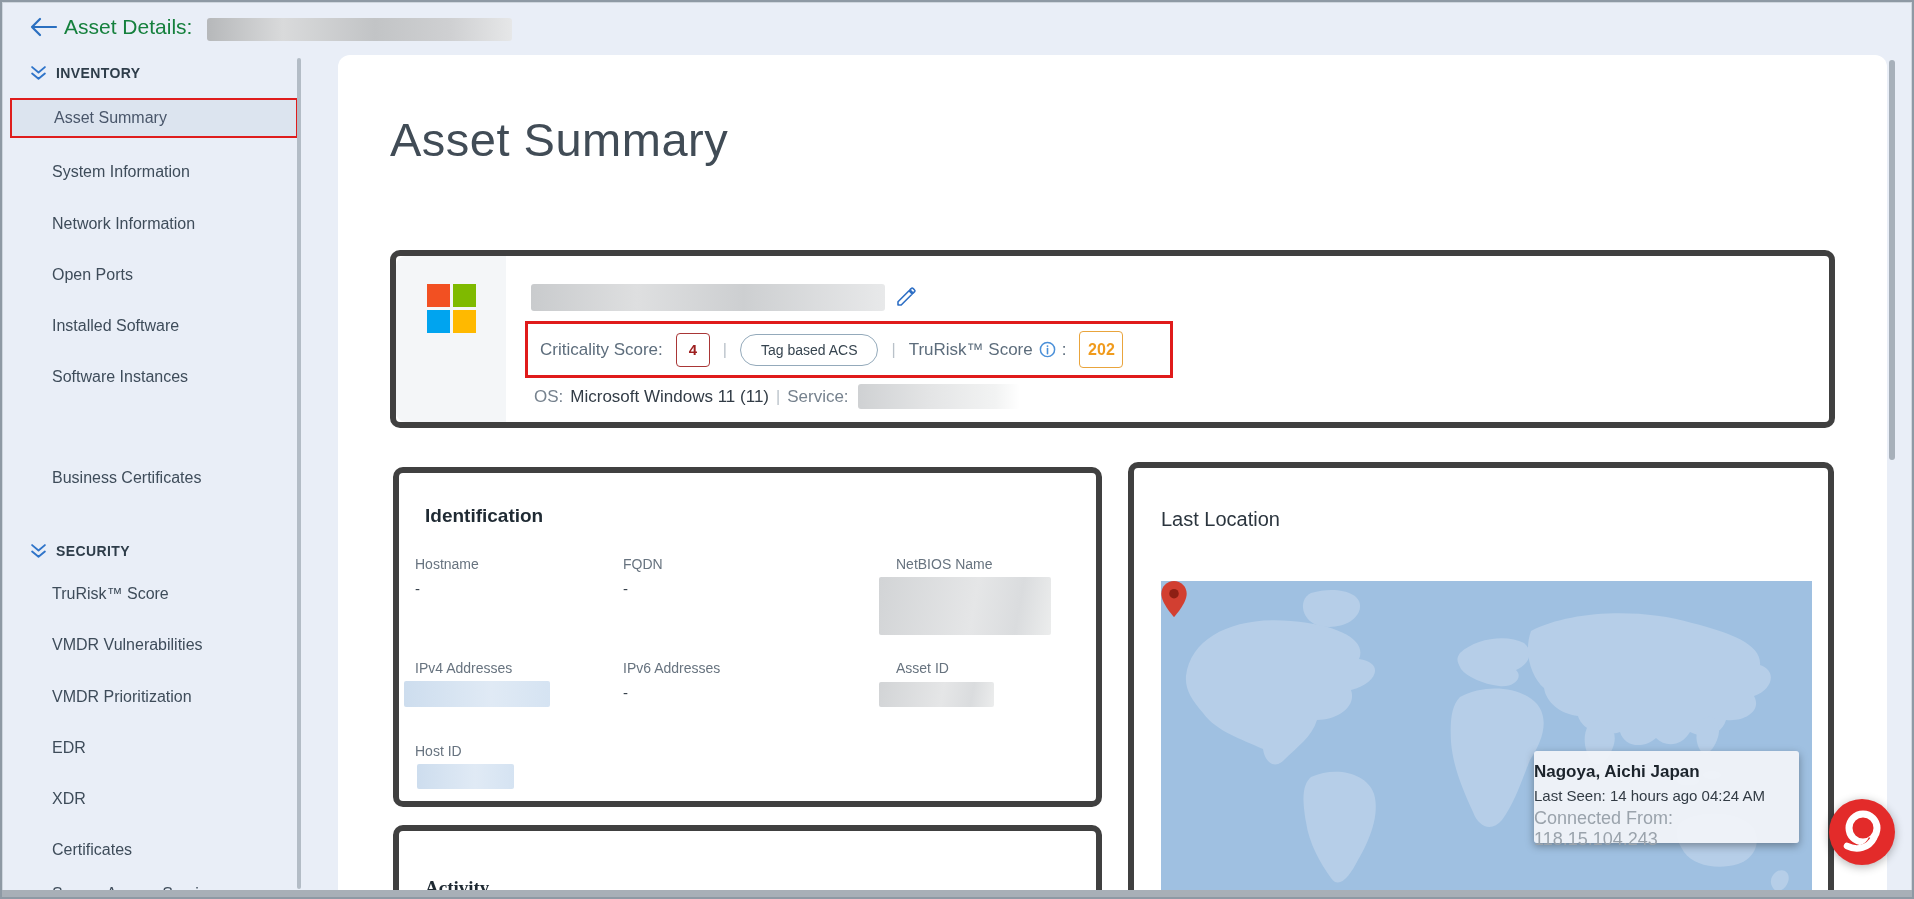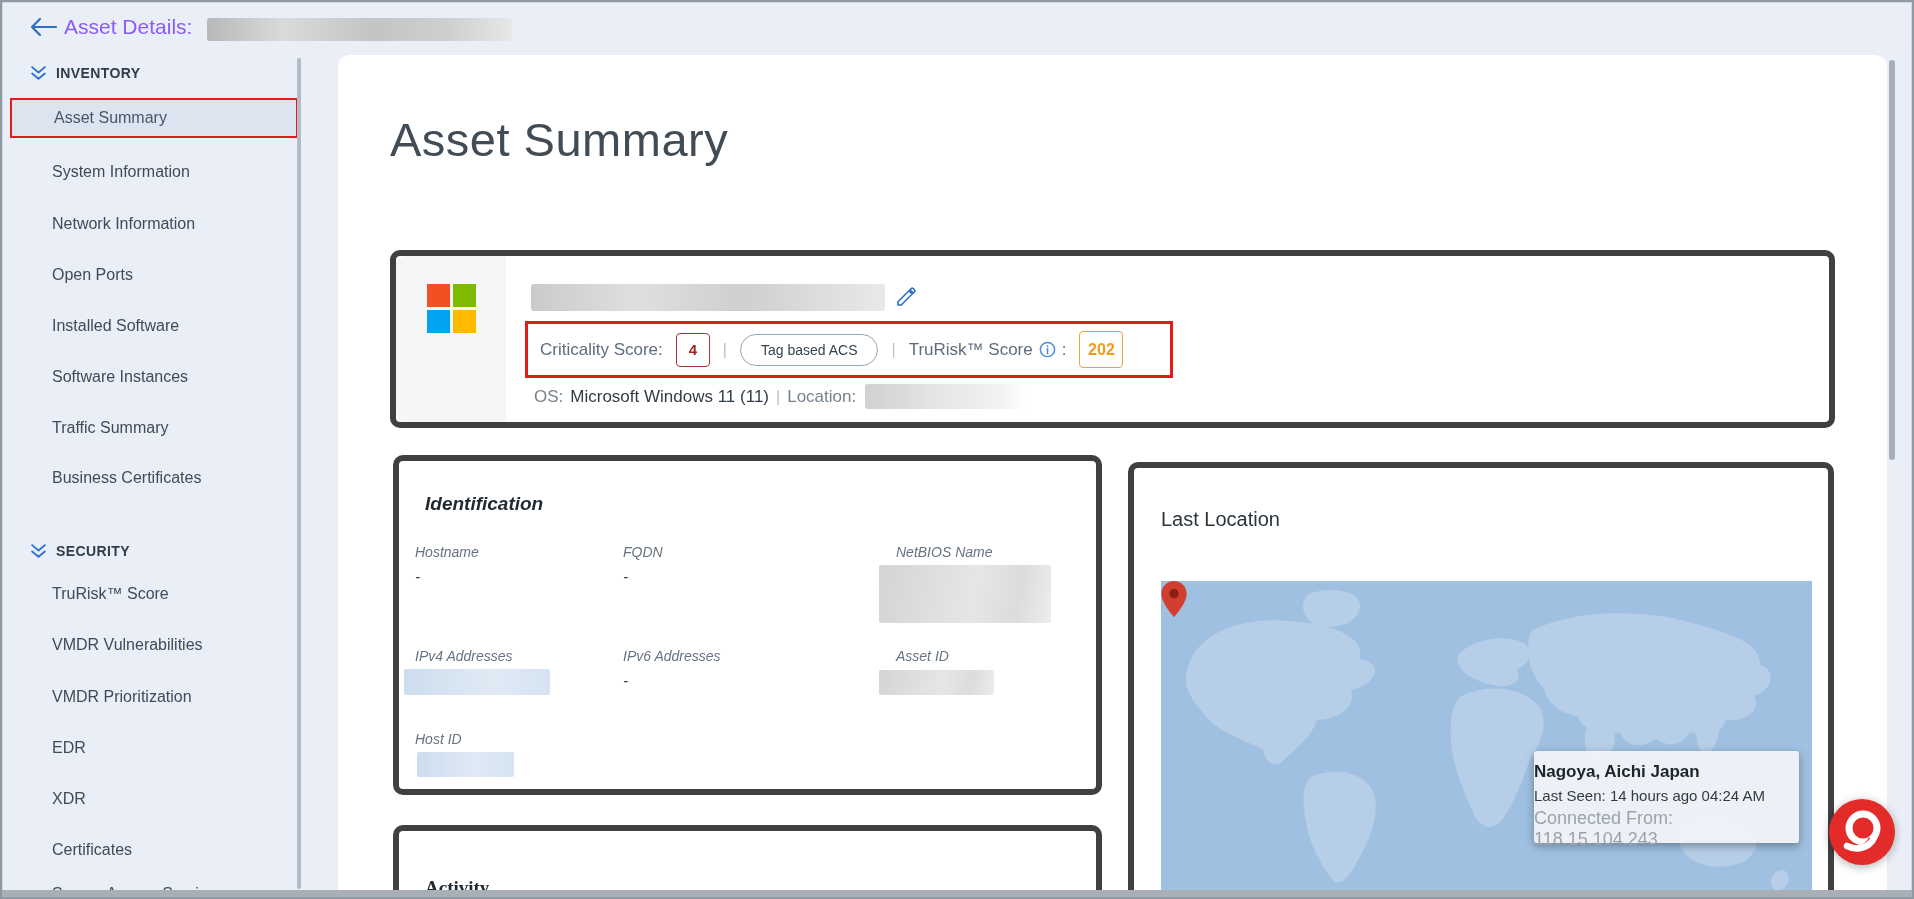--- a/index.html
+++ b/index.html
@@ -5,21 +5,21 @@
   * { margin:0; padding:0; box-sizing:border-box; }
   html,body { width:1914px; height:899px; overflow:hidden; }
   body { font-family:"Liberation Sans", sans-serif; }
 
   .window{ position:absolute; inset:0; background:#e9eef7;
            box-shadow: inset 0 0 0 2px #8e99a4, inset 0 0 0 3px #cfd6de; }
 
   
   .app-header{ position:absolute; left:2px; top:2px; right:2px; height:50px; display:flex; align-items:center; }
   .back-btn{ position:absolute; left:26px; top:14px; width:30px; height:22px; cursor:pointer; }
-  .app-title{ position:absolute; left:62px; top:13px; font-size:21px; color:#8b5cf6; }
+  .app-title{ position:absolute; left:62px; top:13px; font-size:21px; color:#15803d; }
   .title-redacted{ position:absolute; left:205px; top:16px; width:305px; height:23px; border-radius:3px;
     background:linear-gradient(90deg,#b6b8ba,#d9dadb 25%,#c2c4c6 55%,#cfd0d2 80%,#e6e7e8); filter:blur(0.7px); }
 
   
   .sidebar{ position:absolute; left:2px; top:52px; width:336px; bottom:2px;text-decoration:underline; }
   .section-header{ position:absolute; left:28px; height:26px; display:flex; align-items:center; gap:9px;
     font-size:14px; font-weight:bold; color:#2e3d4a; letter-spacing:.4px; }
   .nav-item{ position:absolute; left:0; width:300px; padding-left:50px; height:24px; line-height:24px;
     font-size:16px; color:#3e4c5a; cursor:pointer; white-space:nowrap; }
   .nav-item.selected{ left:8px; width:288px; height:40px; line-height:36px; padding-left:42px;
@@ -54,21 +54,21 @@
     align-items:center; font-size:14px; color:#36444f; background:#fff; cursor:pointer; white-space:nowrap; }
   .trurisk-wrap{ display:flex; align-items:center; gap:6px; }
   .trurisk-box{ width:44px; height:37px; border:1px solid #e9a43c; border-radius:4px; display:flex;
     align-items:center; justify-content:center; font-weight:bold; font-size:16px; color:#f09b1d; }
   .os-line{ position:absolute; left:138px; top:128px; font-size:17px; color:#76828e; display:flex; gap:7px; align-items:center;}
   .os-line .val{ color:#323c46; }
   .hw-redacted{ display:inline-block; width:162px; height:25px; margin-left:2px; border-radius:3px;
     background:linear-gradient(90deg,#cfd1d3,#e4e5e6 45%,#f2f3f3 85%,#fff); filter:blur(0.7px); }
 
   
-  .id-card{ left:55px; top:400px; width:709px; height:340px;font-style:italic; }
+  .id-card{ left:55px; top:412px; width:709px; height:340px; }
   .id-card .card-title-bold{ position:absolute; left:26px; top:32px; }
   .field{ position:absolute; }
   .field .flabel{ font-size:14px; color:#67737f; margin-bottom:8px; }
   .field .fvalue{ font-size:15px; color:#39434d; }
   .red-bar{ border-radius:2px; filter:blur(0.6px); }
   .red-gray{ background:linear-gradient(100deg,#d2d4d6,#e5e6e7 55%,#dadcde 80%,#eceded); }
   .red-blue{ background:linear-gradient(90deg,#cdddee,#e0eaf5 60%,#d5e3f2); }
 
   
   .activity-card{ left:55px; top:770px; width:709px; height:170px; }
@@ -112,21 +112,20 @@
       </svg>
       <span>INVENTORY</span>
     </div>
 
     <div class="nav-item selected" style="top:46px">Asset Summary</div>
     <div class="nav-item" style="top:108px">System Information</div>
     <div class="nav-item" style="top:160px">Network Information</div>
     <div class="nav-item" style="top:211px">Open Ports</div>
     <div class="nav-item" style="top:262px">Installed Software</div>
     <div class="nav-item" style="top:313px">Software Instances</div>
-    <div class="nav-item" style="top:364px">Traffic Summary</div>
     <div class="nav-item" style="top:414px">Business Certificates</div>
 
     <div class="section-header" style="top:486px">
       <svg width="17" height="17" viewBox="0 0 16 16">
         <path d="M2 2 L8 7 L14 2 M2 8 L8 13 L14 8" fill="none" stroke="#2f74c9" stroke-width="1.8" stroke-linecap="round" stroke-linejoin="round"></path>
       </svg>
       <span>SECURITY</span>
     </div>
 
     <div class="nav-item" style="top:530px">TruRisk™ Score</div>
@@ -172,21 +171,21 @@
           </svg>
           <span class="score-label">:</span>
         </span>
         <span class="trurisk-box">202</span>
       </div>
 
       <div class="os-line">
         <span>OS:</span>
         <span class="val">Microsoft Windows 11 (11)</span>
         <span class="sep">|</span>
-        <span>Location:</span>
+        <span>Service:</span>
         <span class="hw-redacted"></span>
       </div>
     </div>
 
     <div class="card id-card">
       <div class="card-title-bold">Identification</div>
 
       <div class="field" style="left:16px; top:83px">
         <div class="flabel">Hostname</div>
         <div class="fvalue">-</div>

